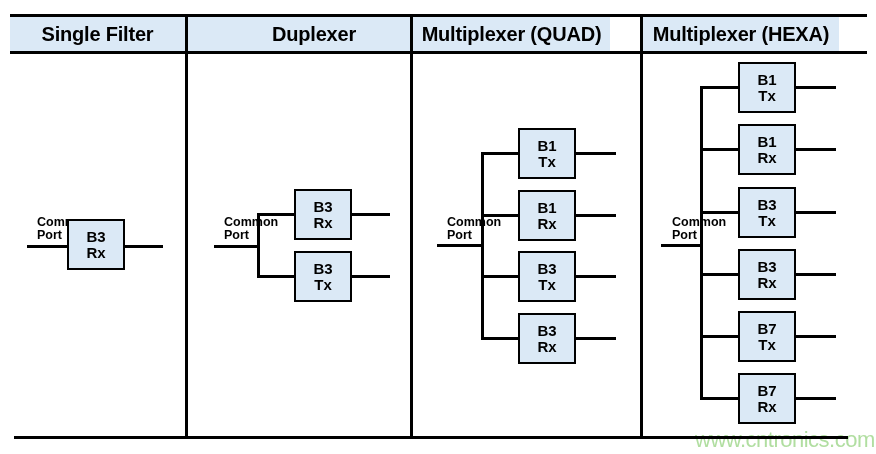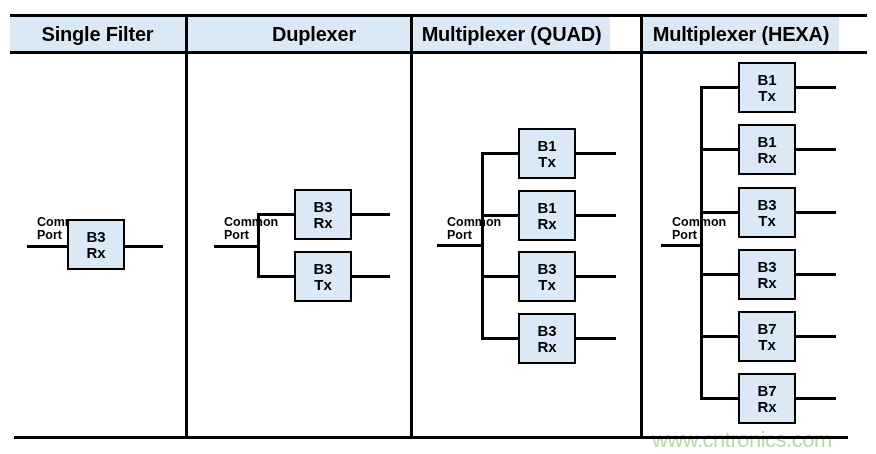--- a/index.html
+++ b/index.html
@@ -21,21 +21,21 @@
     background:var(--box-fill,#dbe9f6);border:2.5px solid var(--line,#000);
     display:flex;flex-direction:column;align-items:center;justify-content:center;
     z-index:3;
   }
   .fbox .bline{font-weight:bold;font-size:15px;line-height:16px;color:#000;}
   .cport{
     position:absolute;font-weight:bold;font-size:12.5px;line-height:13px;
     color:#000;white-space:pre-line;z-index:3;margin-left:24px;
   }
   .watermark{
-    position:absolute;left:652px;top:427px;z-index:1;
+    position:absolute;left:695px;top:427px;z-index:1;
     font-size:22px;letter-spacing:-0.5px;color:var(--watermark,#a9db97);
     opacity:0.9;white-space:nowrap;text-align:center;
   }
 </style>
 </head>
 <body>
 
 <div class="stage">
 
   <div class="watermark">www.cntronics.com</div>

